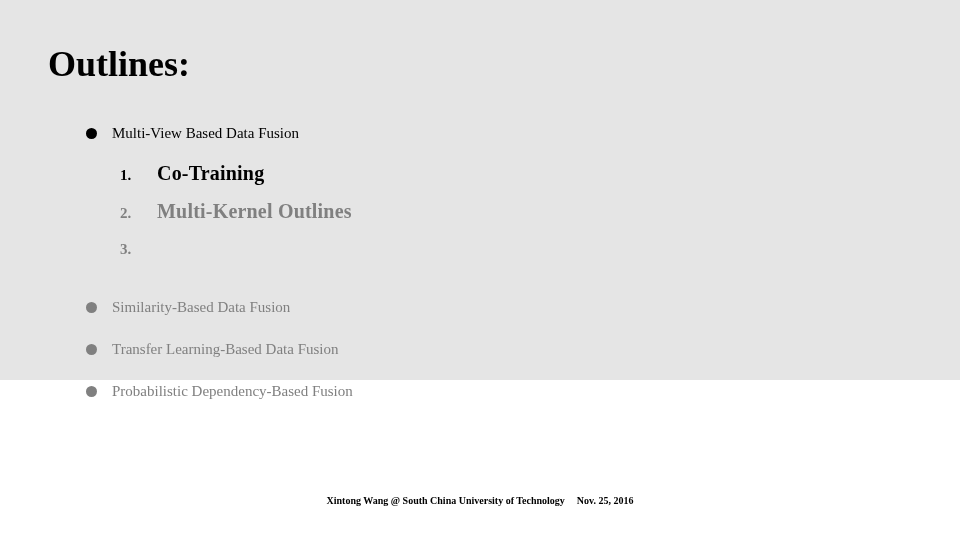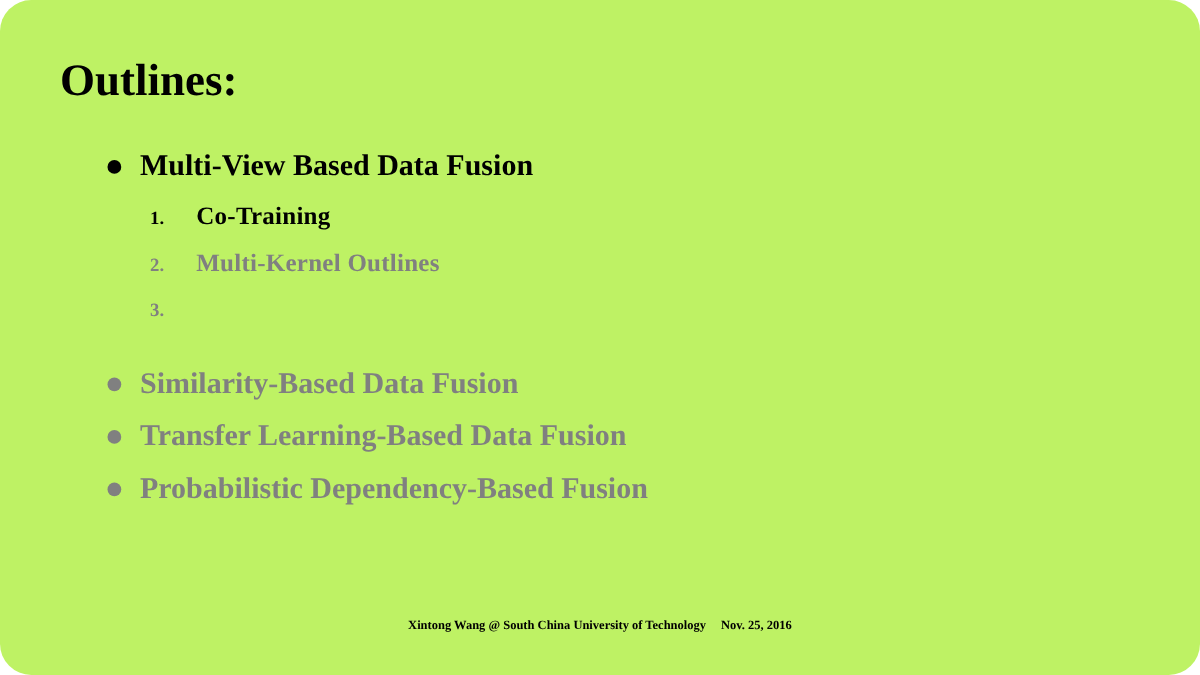--- a/index.html
+++ b/index.html
@@ -9,23 +9,22 @@
   body {
     width: 960px;
     height: 540px;
     background: #ffffff;
     font-family: "Liberation Serif", "DejaVu Serif", serif;
     overflow: hidden;
   }
   .slide {
     position: relative;
     width: 960px;
-    height: 540px;
-    background: #bef264;
-    border-radius: 25px;
+    height: 380px;
+    background: #e5e5e5;
   }
 
   
   .slide-title {
     position: absolute;
     left: 48px;
     top: 42px;
     font-size: 36px;
     font-weight: bold;
     color: #000000;
@@ -52,22 +51,22 @@
   }
   .lvl1 .bullet {
     flex: 0 0 auto;
     width: 11px;
     height: 11px;
     border-radius: 50%;
     margin-top: 10px;
     margin-right: 15px;
   }
   .lvl1 .lvl1-text {
-    font-size: 24px;
-    font-weight: bold;
+    font-size: 15px;
+    font-weight: normal;
     line-height: 30px;
   }
 
   .lvl1.active .bullet { background: #000000; }
   .lvl1.active .lvl1-text { color: #000000; }
   .lvl1.dim .bullet { background: #808080; }
   .lvl1.dim .lvl1-text { color: #808080; }
 
   
   .row-gap-1 { margin-top: 0px; }

